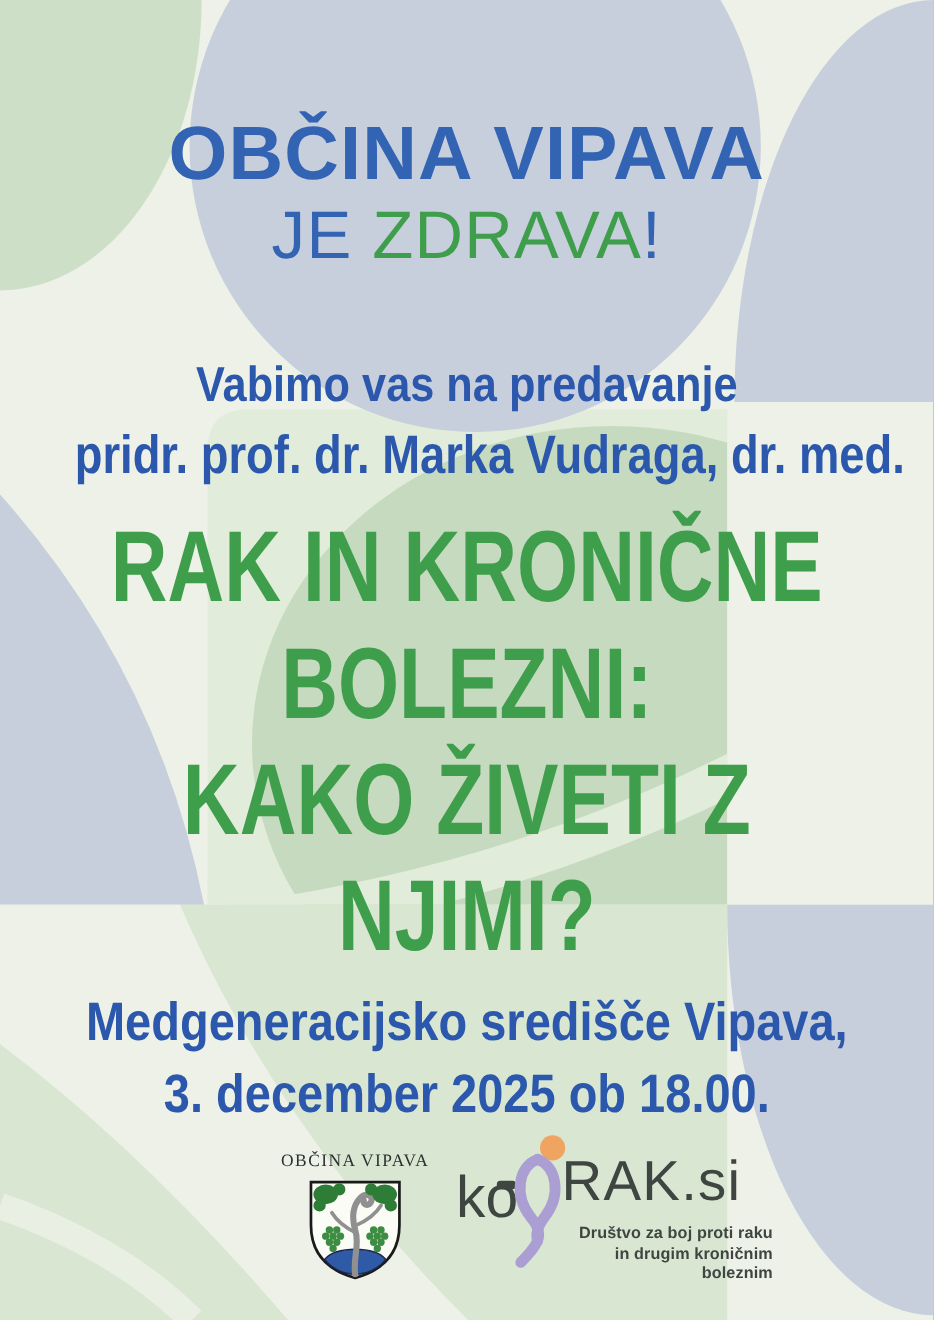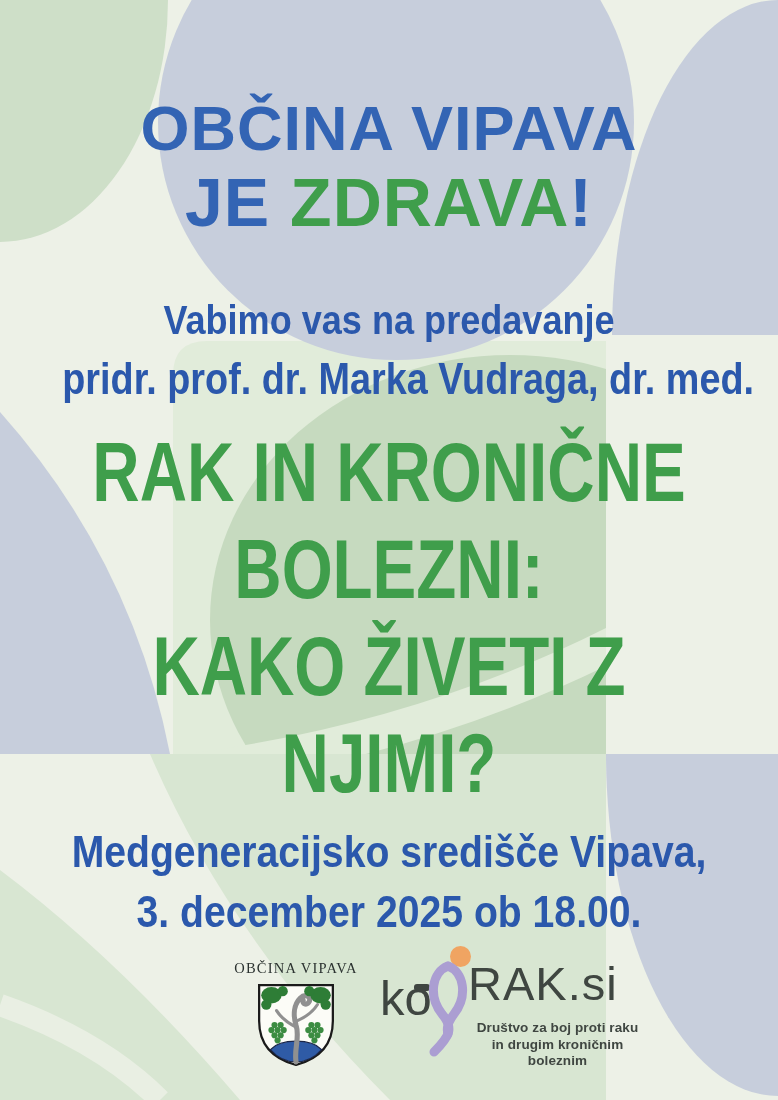--- a/index.html
+++ b/index.html
@@ -6,39 +6,39 @@
   .poster{
     position:relative;width:778px;height:1100px;overflow:hidden;
     font-family:"Liberation Sans",sans-serif;background:#ffffff;
   }
   .bg{position:absolute;left:0;top:0;width:778px;height:1100px;}
   .txt{position:absolute;left:0;width:778px;text-align:center;white-space:nowrap;}
   .blue{color:#3364b4;}
   .deepblue{color:#2b58ac;}
   .green{color:#3f9e4b;}
   .t1{top:92px;font-size:63px;font-weight:bold;letter-spacing:1px;}
-  .t2{top:163px;font-size:68px;font-weight:bold;letter-spacing:1px;}
+  .t2{top:163px;font-size:56px;font-weight:normal;letter-spacing:1px;}
   .intro1{top:297px;font-size:41px;font-weight:bold;transform:scaleX(0.88);}
   .intro2{top:353px;font-size:45px;font-weight:bold;transform:scaleX(0.84);}
   .heading{top:424px;font-weight:bold;transform:scaleX(0.78);}
   .heading .hline{font-size:84px;line-height:97px;}
   .venue{top:826px;font-size:45px;font-weight:bold;transform:scaleX(0.87);}
   .date{top:886px;font-size:45px;font-weight:bold;transform:scaleX(0.87);}
   
   .muni{position:absolute;left:232px;top:960px;width:128px;text-align:center;}
   .muni-caption{font-family:"Liberation Serif",serif;font-size:14.5px;letter-spacing:1.2px;color:#2b3230;}
   .muni svg{display:block;margin:5px auto 0;}
   
   .korak{position:absolute;left:364px;top:938px;width:280px;height:150px;color:#3f4641;}
   .korak-dot{position:absolute;left:86px;top:8px;width:21px;height:21px;border-radius:50%;background:#f0a462;}
   .korak-ko{position:absolute;left:16px;top:32px;font-size:49px;letter-spacing:0px;}
   .korak-dash{position:absolute;left:50px;top:46px;width:16px;height:7px;border-radius:3px;background:#3f4641;}
   .korak-ribbon{position:absolute;left:52px;top:14px;}
   .korak-name{position:absolute;left:104px;top:18px;font-size:47px;letter-spacing:1px;}
-  .korak-tag{position:absolute;left:107px;top:82px;text-align:center;font-size:13.5px;line-height:16.5px;font-weight:bold;letter-spacing:.1px;}
+  .korak-tag{position:absolute;left:107px;top:82px;text-align:right;font-size:13.5px;line-height:16.5px;font-weight:bold;letter-spacing:.1px;}
 </style>
 </head>
 <body>
 
 <div class="poster">
 
   <svg class="bg" viewBox="0 0 778 1100" aria-hidden="true">
     <defs>
       <clipPath id="panelClip">
         <path d="M207,341 L606,341 L606,754 L173,754 L173,375 Q173,341 207,341 Z"></path>

